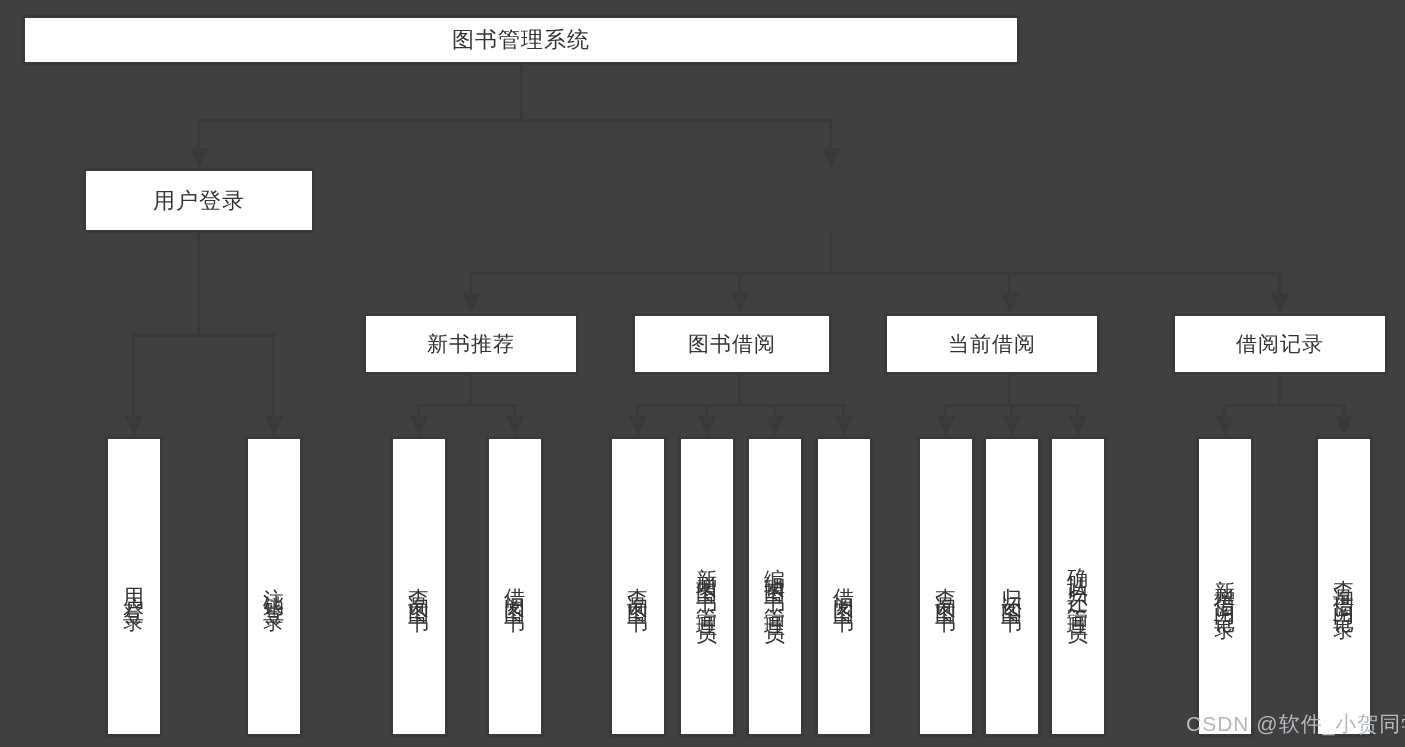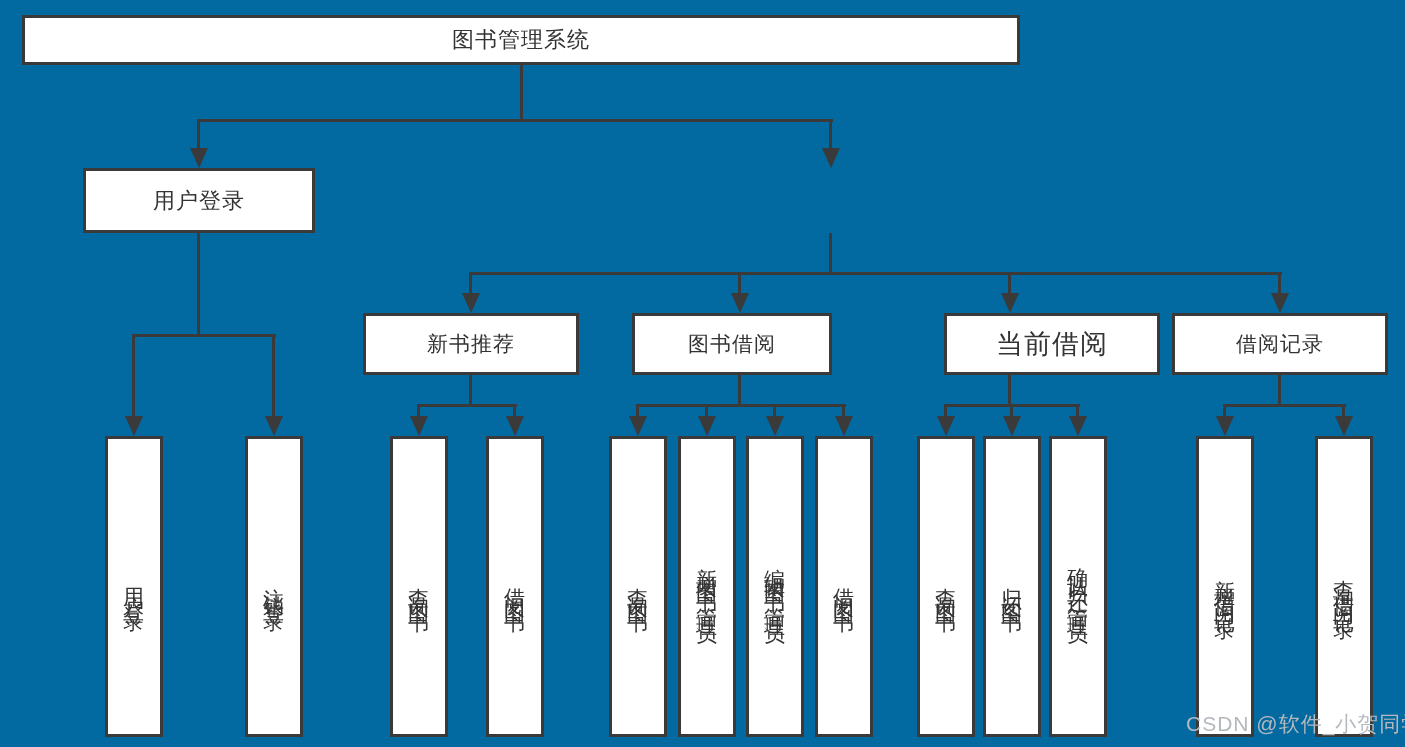--- a/index.html
+++ b/index.html
@@ -4,21 +4,21 @@
 <style>
   :root{
     --line:#3a3a3a;
     --text:#333333;
     --wm:#b4b9be;
   }
   html,body{margin:0;padding:0;background:#ffffff;}
   #canvas{
     position:relative;
     width:1405px;height:747px;
-    background:#0369a1;
+    background:#404040;
     font-family:"Liberation Sans", sans-serif;
     color:var(--text);
     overflow:hidden;
   }
   .box{
     position:absolute;
     box-sizing:border-box;
     border:3px solid var(--line);
     background:#ffffff;
     display:flex;
@@ -74,21 +74,21 @@
 
 
   <div class="box" style="left:363px;top:313px;width:216px;height:62px;font-size:21px;">
       <span>新书推荐</span>
     </div>
 
   <div class="box" style="left:632px;top:313px;width:200px;height:62px;font-size:21px;">
       <span>图书借阅</span>
     </div>
 
-  <div class="box" style="left:944px;top:313px;width:216px;height:62px;font-size:27px;">
+  <div class="box" style="left:884px;top:313px;width:216px;height:62px;font-size:21px;">
       <span>当前借阅</span>
     </div>
 
   <div class="box" style="left:1172px;top:313px;width:216px;height:62px;font-size:21px;">
       <span>借阅记录</span>
     </div>
 
   <div class="box leaf" style="left:105px;top:436px;width:58px;height:301px;">
       <span class="vtext">用户登录</span>
     </div>

